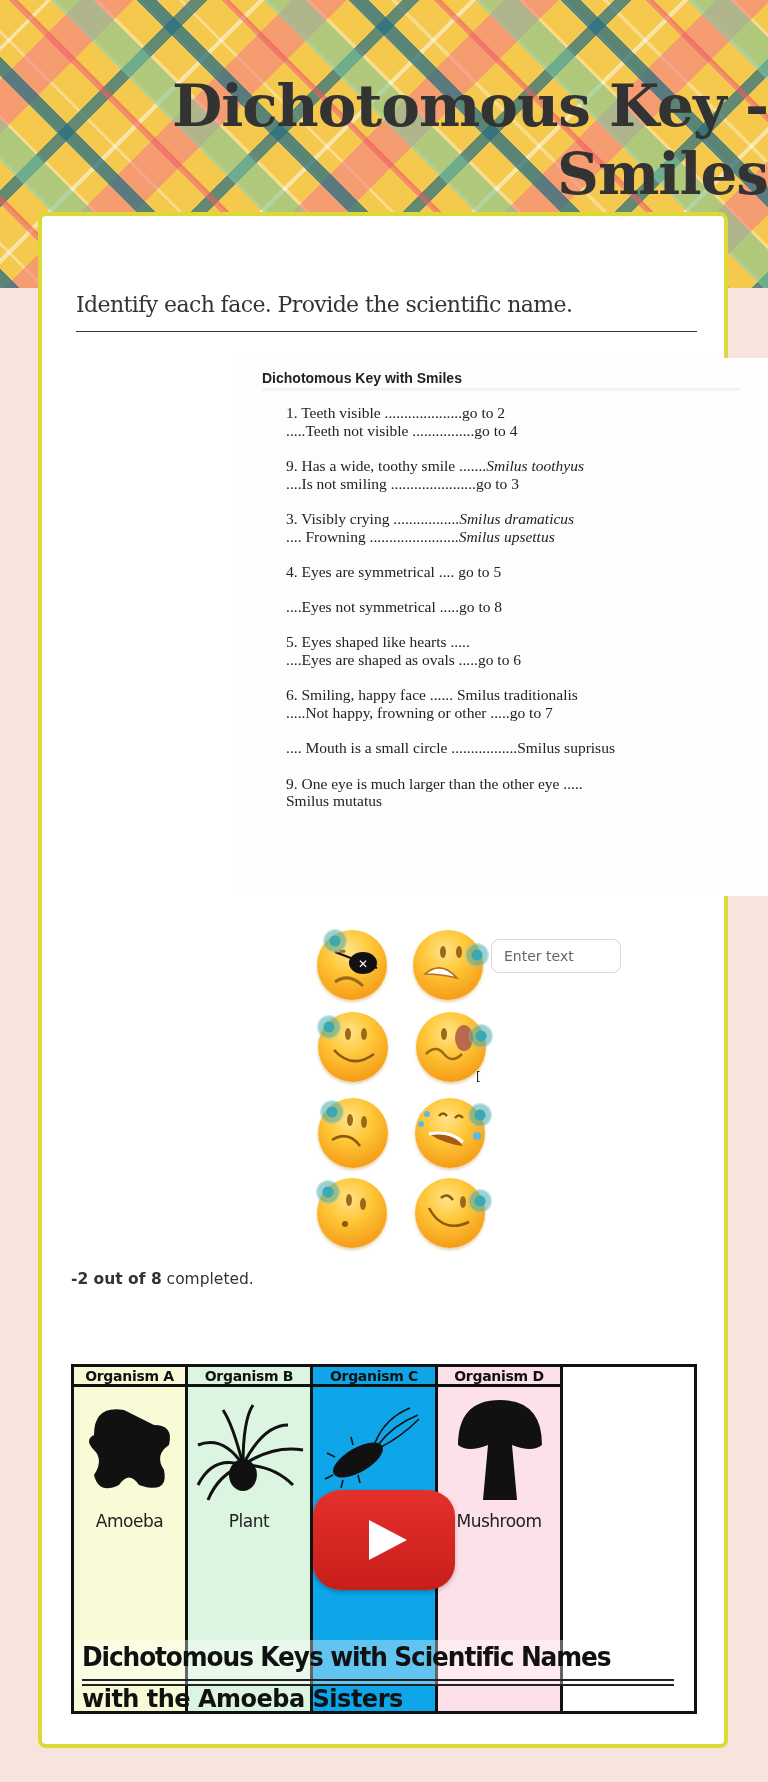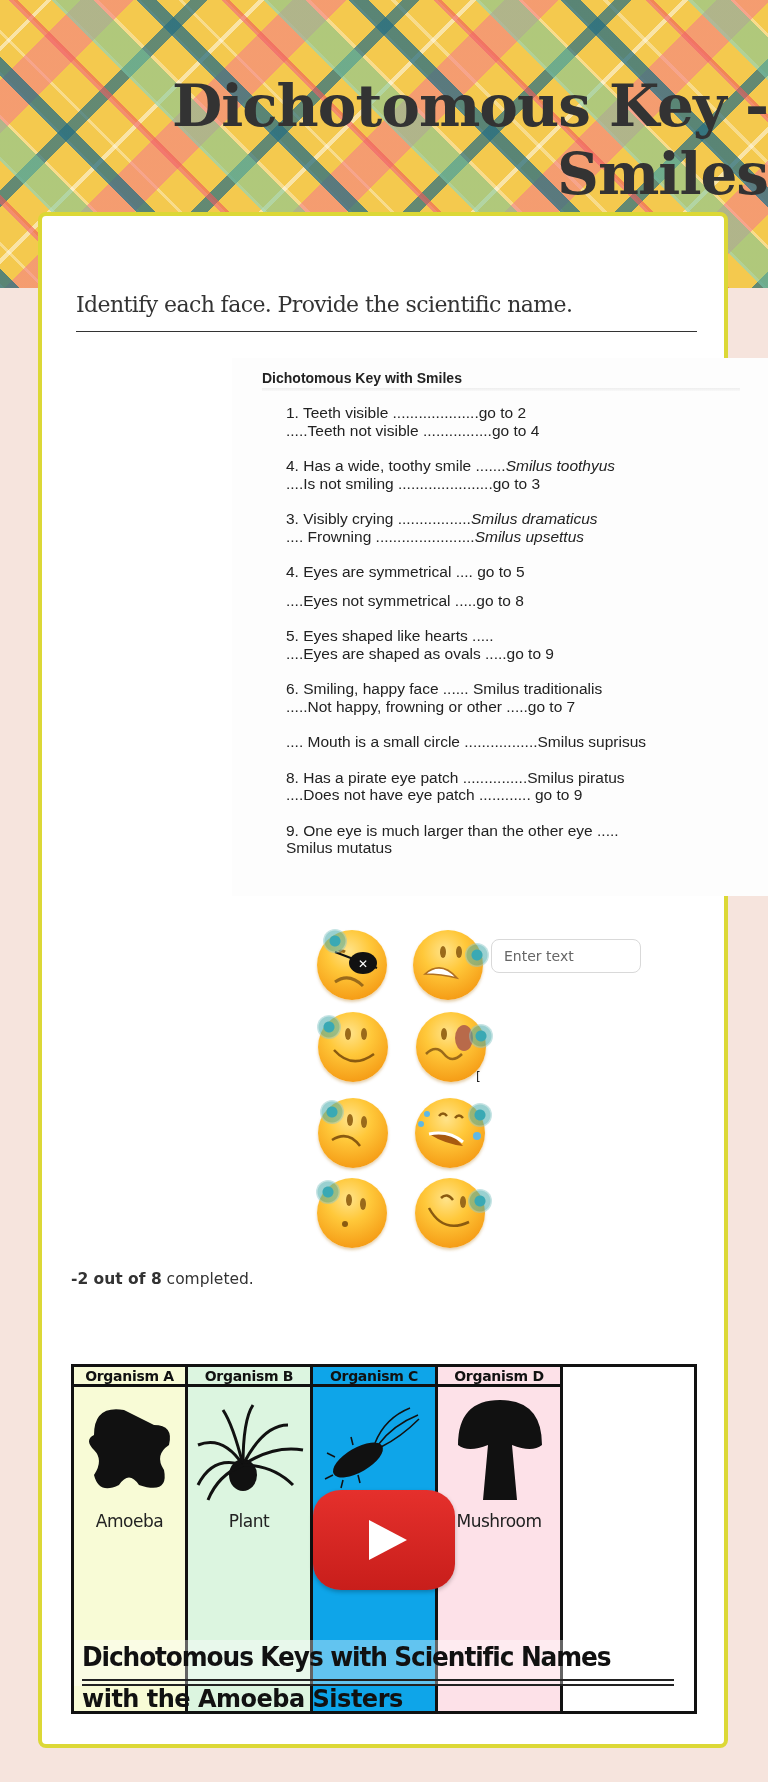--- a/index.html
+++ b/index.html
@@ -46,40 +46,40 @@
   }
   .key-heading {
     position: absolute; left: 262px; top: 370px;
     font-size: 14px; font-weight: bold; color: #222;
   }
   .key-heading-rule {
     position: absolute; left: 262px; top: 388px; width: 478px; height: 3px;
     background: linear-gradient(#eee, #f8f8f8);
   }
   .key-list { position: absolute; left: 286px; top: 404px; width: 470px; }
-  .key-couplet { margin-bottom: 18px; }
+  .key-couplet { margin-bottom: 18px; font-family: Liberation Serif, serif; }
   .key-line {
     font-size: 15.5px; line-height: 17.5px; color: #222; white-space: nowrap;
   }
   .key-line .sp { font-style: italic; }
-  .key-couplet.gap .key-line + .key-line { margin-top: 11px; }
+  .key-couplet.gap .key-line + .key-line { margin-top: 17px; }
 
   
   .face {
     position: absolute; width: 70px; height: 70px; border-radius: 50%;
     background: radial-gradient(circle at 45% 30%, #ffe38a 0%, #ffc83a 35%, #f6a019 75%, #e88d10 100%);
     box-shadow: 0 2px 3px rgba(180,120,20,0.35);
   }
   .face svg { position: absolute; left: 0; top: 0; }
   .marker {
     position: absolute; width: 24px; height: 24px; border-radius: 50%;
     background: radial-gradient(circle, #3aa9b4 0 5px, rgba(70,170,170,0.55) 6px 10px, rgba(140,200,200,0.5) 11px 12px);
   }
   .text-input {
-    position: absolute; left: 491px; top: 939px; width: 150px; height: 34px;
+    position: absolute; left: 491px; top: 939px; width: 130px; height: 34px;
     border: 1px solid #d9d9d9; border-radius: 8px; background: #fff;
     font-family: "DejaVu Sans", sans-serif; font-size: 14px; color: #555;
     padding: 4px 12px; outline: none;
   }
   .text-input::placeholder { color: #666; }
   .caret-mark {
     position: absolute; left: 476px; top: 1070px; font-size: 12px; color: #222;
     font-family: "DejaVu Sans", sans-serif;
   }
   .progress {
@@ -153,45 +153,41 @@
 <div class="key-panel"></div>
 <div class="key-heading">Dichotomous Key with Smiles</div>
 <div class="key-heading-rule"></div>
 
 <div class="key-list">
   <div class="key-couplet">
     <div class="key-line"><span>1. Teeth visible ....................go to 2</span></div>
     <div class="key-line"><span>.....Teeth not visible ................go to 4</span></div>
   </div>
   <div class="key-couplet">
-    <div class="key-line"><span>4. Has a wide, toothy smile .......</span><span class="sp">Smilus toothyus</span></div>
+    <div class="key-line"><span>9. Has a wide, toothy smile .......</span><span class="sp">Smilus toothyus</span></div>
     <div class="key-line"><span>....Is not smiling ......................go to 3</span></div>
   </div>
   <div class="key-couplet">
     <div class="key-line"><span>3. Visibly crying .................</span><span class="sp">Smilus dramaticus</span></div>
     <div class="key-line"><span>.... Frowning .......................</span><span class="sp">Smilus upsettus</span></div>
   </div>
   <div class="key-couplet gap">
     <div class="key-line"><span>4. Eyes are symmetrical .... go to 5</span></div>
     <div class="key-line"><span>....Eyes not symmetrical .....go to 8</span></div>
   </div>
   <div class="key-couplet">
     <div class="key-line"><span>5. Eyes shaped like hearts .....</span></div>
-    <div class="key-line"><span>....Eyes are shaped as ovals .....go to 9</span></div>
+    <div class="key-line"><span>....Eyes are shaped as ovals .....go to 6</span></div>
   </div>
   <div class="key-couplet">
     <div class="key-line"><span>6. Smiling, happy face ...... Smilus traditionalis</span></div>
     <div class="key-line"><span>.....Not happy, frowning or other .....go to 7</span></div>
   </div>
   <div class="key-couplet">
     <div class="key-line"><span>.... Mouth is a small circle .................Smilus suprisus</span></div>
-  </div>
-  <div class="key-couplet">
-    <div class="key-line"><span>8. Has a pirate eye patch ...............Smilus piratus</span></div>
-    <div class="key-line"><span>....Does not have eye patch ............ go to 9</span></div>
   </div>
   <div class="key-couplet">
     <div class="key-line"><span>9. One eye is much larger than the other eye .....</span></div>
     <div class="key-line"><span>Smilus mutatus</span></div>
   </div>
 </div>
 
 <div class="face" style="left:317px;top:930px;">
   <svg width="70" height="70" viewBox="0 0 70 70">
     <path d="M22 22 q3 -2 6 0" stroke="#9a6a1a" stroke-width="3" fill="none"></path>

